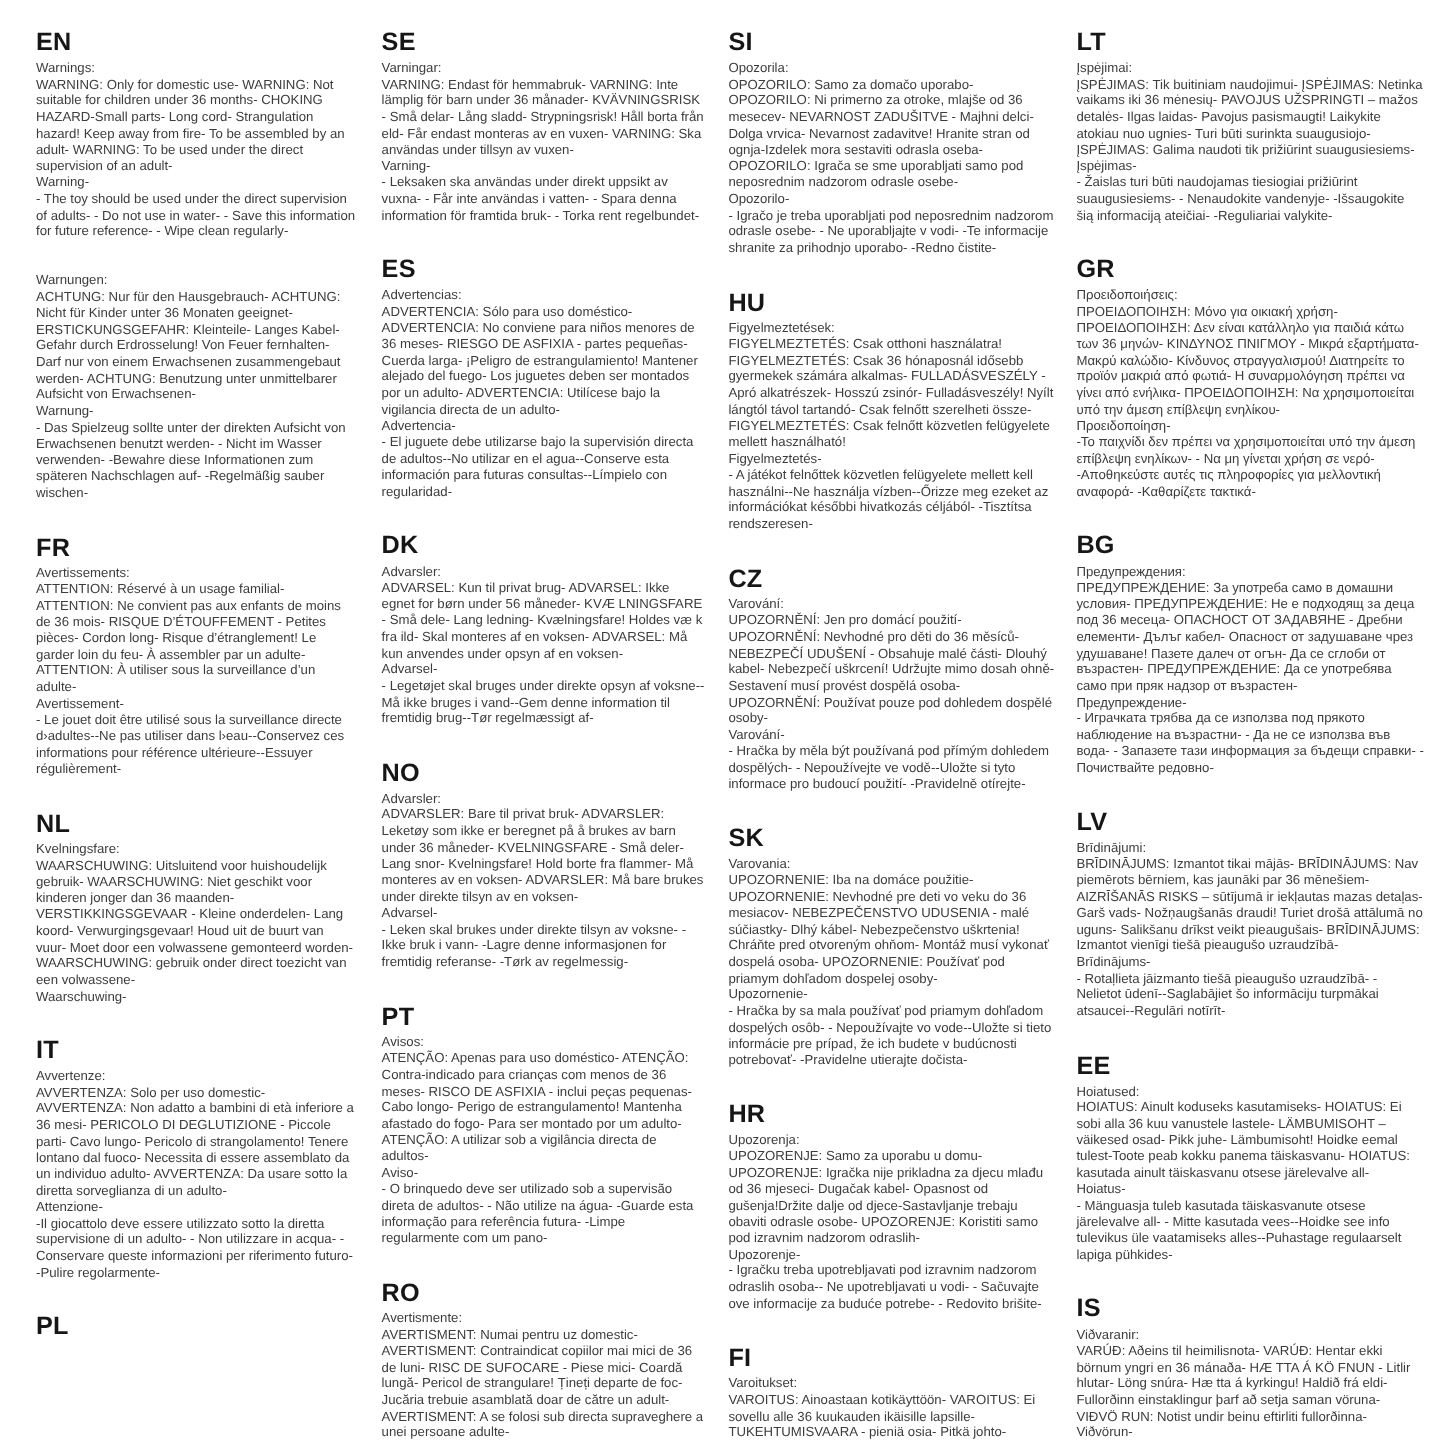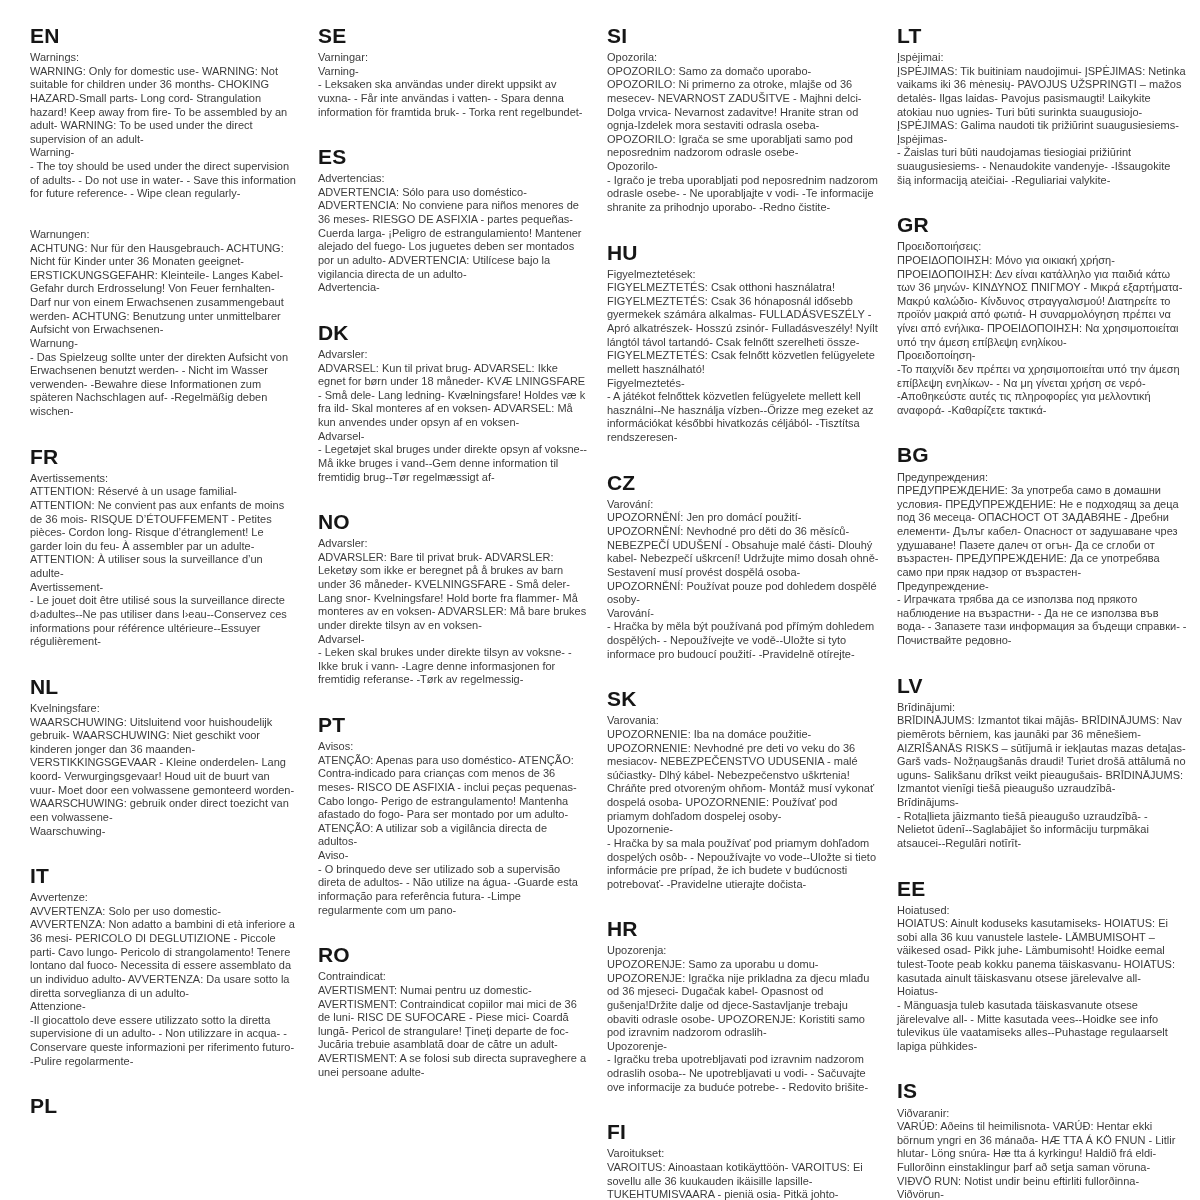--- a/index.html
+++ b/index.html
@@ -53,21 +53,21 @@
           <div class="para">WARNING: Only for domestic use- WARNING: Not suitable for children under 36 months- CHOKING HAZARD-Small parts- Long cord- Strangulation hazard! Keep away from fire- To be assembled by an adult- WARNING: To be used under the direct supervision of an adult-</div>
           <div class="para">Warning-</div>
           <div class="para">- The toy should be used under the direct supervision of adults- - Do not use in water- - Save this information for future reference- - Wipe clean regularly-</div>
         </div>
       </div>
       <div class="section">
         <div class="body-text">
           <div class="para">Warnungen:</div>
           <div class="para">ACHTUNG: Nur für den Hausgebrauch- ACHTUNG: Nicht für Kinder unter 36 Monaten geeignet- ERSTICKUNGSGEFAHR: Kleinteile- Langes Kabel- Gefahr durch Erdrosselung! Von Feuer fernhalten- Darf nur von einem Erwachsenen zusammengebaut werden- ACHTUNG: Benutzung unter unmittelbarer Aufsicht von Erwachsenen-</div>
           <div class="para">Warnung-</div>
-          <div class="para">- Das Spielzeug sollte unter der direkten Aufsicht von Erwachsenen benutzt werden- - Nicht im Wasser verwenden- -Bewahre diese Informationen zum späteren Nachschlagen auf- -Regelmäßig deben wischen-</div>
+          <div class="para">- Das Spielzeug sollte unter der direkten Aufsicht von Erwachsenen benutzt werden- - Nicht im Wasser verwenden- -Bewahre diese Informationen zum späteren Nachschlagen auf- -Regelmäßig sauber wischen-</div>
         </div>
       </div>
       <div class="section">
         <div class="code">FR</div>
         <div class="body-text">
           <div class="para">Avertissements:</div>
           <div class="para">ATTENTION: Réservé à un usage familial- ATTENTION: Ne convient pas aux enfants de moins de 36 mois- RISQUE D’ÉTOUFFEMENT - Petites pièces- Cordon long- Risque d’étranglement! Le garder loin du feu- À assembler par un adulte- ATTENTION: À utiliser sous la surveillance d’un adulte-</div>
           <div class="para">Avertissement-</div>
           <div class="para">- Le jouet doit être utilisé sous la surveillance directe d›adultes--Ne pas utiliser dans l›eau--Conservez ces informations pour référence ultérieure--Essuyer régulièrement-</div>
         </div>
@@ -91,37 +91,39 @@
       </div>
       <div class="section">
         <div class="code">PL</div>
       </div>
     </div>
   <div class="col col-1">
       <div class="section">
         <div class="code">SE</div>
         <div class="body-text">
           <div class="para">Varningar:</div>
+          <div class="para">VARNING: Endast för hemmabruk- VARNING: Inte lämplig för barn under 36 månader- KVÄVNINGSRISK - Små delar- Lång sladd- Strypningsrisk! Håll borta från eld- Får endast monteras av en vuxen- VARNING: Ska användas under tillsyn av vuxen-</div>
           <div class="para">Varning-</div>
           <div class="para">- Leksaken ska användas under direkt uppsikt av vuxna- - Får inte användas i vatten- - Spara denna information för framtida bruk- - Torka rent regelbundet-</div>
         </div>
       </div>
       <div class="section">
         <div class="code">ES</div>
         <div class="body-text">
           <div class="para">Advertencias:</div>
           <div class="para">ADVERTENCIA: Sólo para uso doméstico- ADVERTENCIA: No conviene para niños menores de 36 meses- RIESGO DE ASFIXIA - partes pequeñas- Cuerda larga- ¡Peligro de estrangulamiento! Mantener alejado del fuego- Los juguetes deben ser montados por un adulto- ADVERTENCIA: Utilícese bajo la vigilancia directa de un adulto-</div>
           <div class="para">Advertencia-</div>
+          <div class="para">- El juguete debe utilizarse bajo la supervisión directa de adultos--No utilizar en el agua--Conserve esta información para futuras consultas--Límpielo con regularidad-</div>
         </div>
       </div>
       <div class="section">
         <div class="code">DK</div>
         <div class="body-text">
           <div class="para">Advarsler:</div>
-          <div class="para">ADVARSEL: Kun til privat brug- ADVARSEL: Ikke egnet for børn under 18 måneder- KVÆ LNINGSFARE - Små dele- Lang ledning- Kvælningsfare! Holdes væ k fra ild- Skal monteres af en voksen- ADVARSEL: Må kun anvendes under opsyn af en voksen-</div>
+          <div class="para">ADVARSEL: Kun til privat brug- ADVARSEL: Ikke egnet for børn under 56 måneder- KVÆ LNINGSFARE - Små dele- Lang ledning- Kvælningsfare! Holdes væ k fra ild- Skal monteres af en voksen- ADVARSEL: Må kun anvendes under opsyn af en voksen-</div>
           <div class="para">Advarsel-</div>
           <div class="para">- Legetøjet skal bruges under direkte opsyn af voksne-- Må ikke bruges i vand--Gem denne information til fremtidig brug--Tør regelmæssigt af-</div>
         </div>
       </div>
       <div class="section">
         <div class="code">NO</div>
         <div class="body-text">
           <div class="para">Advarsler:</div>
           <div class="para">ADVARSLER: Bare til privat bruk- ADVARSLER: Leketøy som ikke er beregnet på å brukes av barn under 36 måneder- KVELNINGSFARE - Små deler- Lang snor- Kvelningsfare! Hold borte fra flammer- Må monteres av en voksen- ADVARSLER: Må bare brukes under direkte tilsyn av en voksen-</div>
           <div class="para">Advarsel-</div>
@@ -133,21 +135,21 @@
         <div class="body-text">
           <div class="para">Avisos:</div>
           <div class="para">ATENÇÃO: Apenas para uso doméstico- ATENÇÃO: Contra-indicado para crianças com menos de 36 meses- RISCO DE ASFIXIA - inclui peças pequenas- Cabo longo- Perigo de estrangulamento! Mantenha afastado do fogo- Para ser montado por um adulto- ATENÇÃO: A utilizar sob a vigilância directa de adultos-</div>
           <div class="para">Aviso-</div>
           <div class="para">- O brinquedo deve ser utilizado sob a supervisão direta de adultos- - Não utilize na água- -Guarde esta informação para referência futura- -Limpe regularmente com um pano-</div>
         </div>
       </div>
       <div class="section">
         <div class="code">RO</div>
         <div class="body-text">
-          <div class="para">Contraindicat:</div>
+          <div class="para">Avertismente:</div>
           <div class="para">AVERTISMENT: Numai pentru uz domestic- AVERTISMENT: Contraindicat copiilor mai mici de 36 de luni- RISC DE SUFOCARE - Piese mici- Coardă lungă- Pericol de strangulare! Țineți departe de foc- Jucăria trebuie asamblată doar de către un adult- AVERTISMENT: A se folosi sub directa supraveghere a unei persoane adulte-</div>
         </div>
       </div>
     </div>
   <div class="col col-2">
       <div class="section">
         <div class="code">SI</div>
         <div class="body-text">
           <div class="para">Opozorila:</div>
           <div class="para">OPOZORILO: Samo za domačo uporabo- OPOZORILO: Ni primerno za otroke, mlajše od 36 mesecev- NEVARNOST ZADUŠITVE - Majhni delci- Dolga vrvica- Nevarnost zadavitve! Hranite stran od ognja-Izdelek mora sestaviti odrasla oseba- OPOZORILO: Igrača se sme uporabljati samo pod neposrednim nadzorom odrasle osebe-</div>

